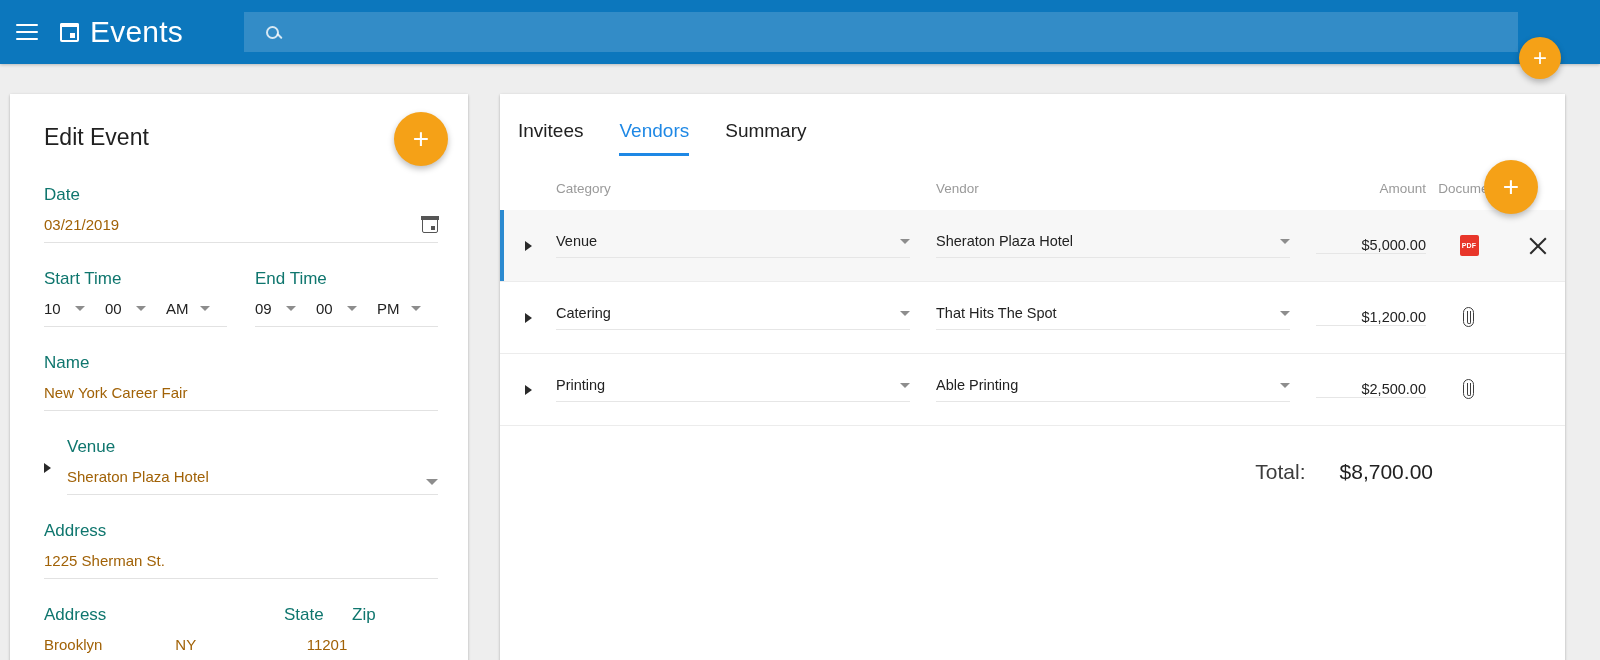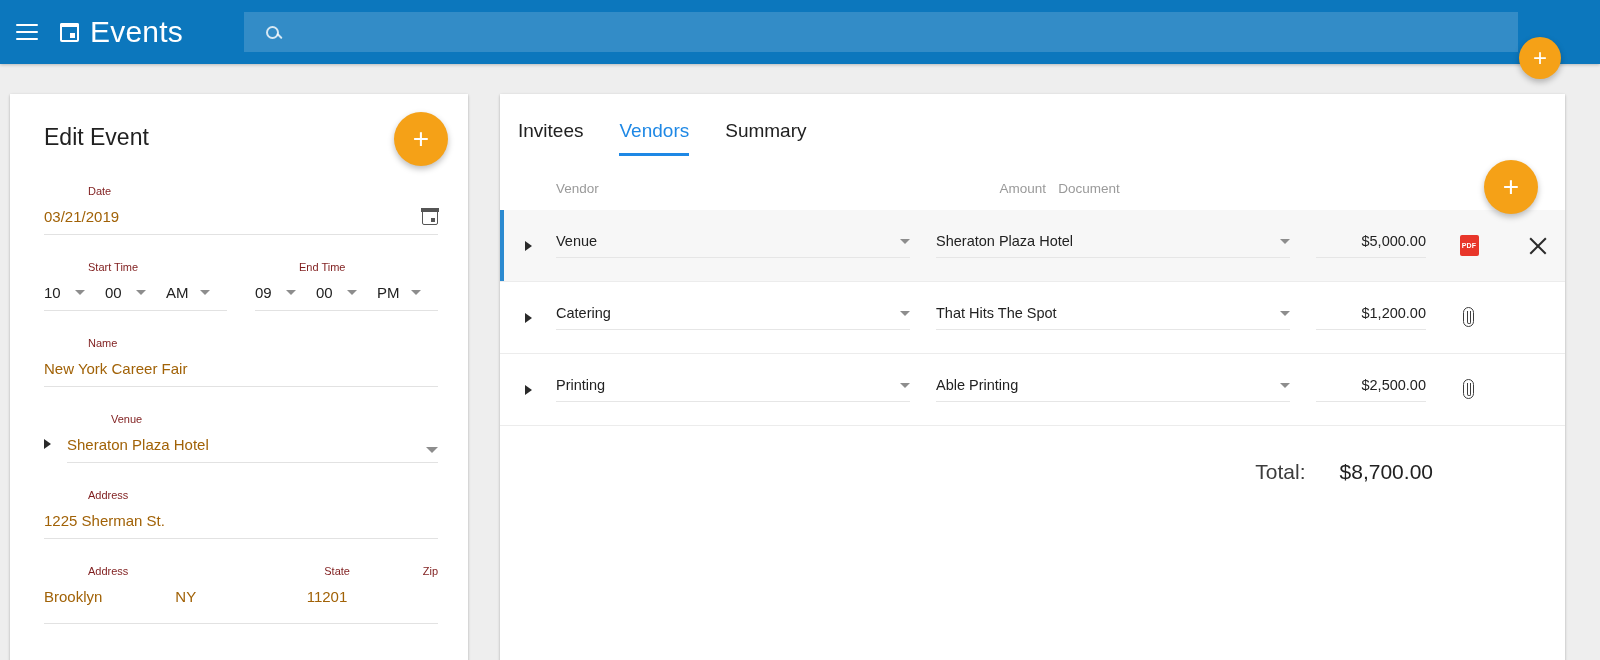--- a/index.html
+++ b/index.html
@@ -96,21 +96,21 @@
   .card-left  { left: 10px;  top: 94px; width: 458px; height: 580px; }
   .card-right { left: 500px; top: 94px; width: 1065px; height: 580px; }
 
   
   .lf { padding: 30px 30px 0 34px; }
   .panel-title {
     font-size: 23px; color: #212121; font-weight: 400; margin: 0 0 34px 0;
   }
   .field { position: relative; margin-bottom: 26px; }
   .flabel {
-    font-size: 11px; color: #7f1d1d; display: block; margin-bottom: 11px; margin-left: 44px;
+    font-size: 17px; color: #0f766e; display: block; margin-bottom: 11px;
   }
   .fvalue-row {
     display: flex; align-items: flex-end;
     border-bottom: 1px solid #e2e2e2; padding-bottom: 9px;
   }
   .fvalue {
     font-size: 15px; color: #a16207; flex: 1;
   }
   .date-icon {
     position: relative; width: 16px; height: 16px;
@@ -195,21 +195,21 @@
   .c-doc     { width: 86px; display: flex; justify-content: center; align-items: center; }
   .c-del     { width: 52px; display: flex; justify-content: center; align-items: center; }
 
   .select-inline {
     display: flex; align-items: center;
     border-bottom: 1px solid #e6e6e6; padding-bottom: 8px;
   }
   .select-inline .sv { flex: 1; font-size: 14.5px; color: #222; }
   .amount-val {
     font-size: 14.5px; color: #222;
-    border-bottom: 1px solid #e6e6e6; padding-bottom: 8px; display: block;
+    border-bottom: 1px solid #e6e6e6; padding-bottom: 0; display: block;
   }
   .row-tri {
     width: 0; height: 0;
     border-top: 5px solid transparent; border-bottom: 5px solid transparent;
     border-left: 7px solid #2a2a2a;
   }
   .pdf-badge {
     width: 19px; height: 21px; background: #e8362a; border-radius: 2px;
     color: #fff; font-size: 7px; font-weight: bold; letter-spacing: .2px;
     display: flex; align-items: center; justify-content: center;
@@ -366,20 +366,21 @@
     <div class="tabs">
       <div class="tab">Invitees</div>
       <div class="tab active">Vendors</div>
       <div class="tab">Summary</div>
     </div>
 
     <div class="vtable">
 
       <div class="vrow vhead">
         <div class="cell c-tri"></div>
+        <div class="cell c-cat">Category</div>
         <div class="cell c-vendor">Vendor</div>
         <div class="cell c-amount">Amount</div>
         <div class="cell c-doc">Document</div>
         <div class="cell c-del"></div>
       </div>
 
       <div class="vrow data selected">
         <div class="cell c-tri">
           <span class="row-tri"></span>
         </div>

